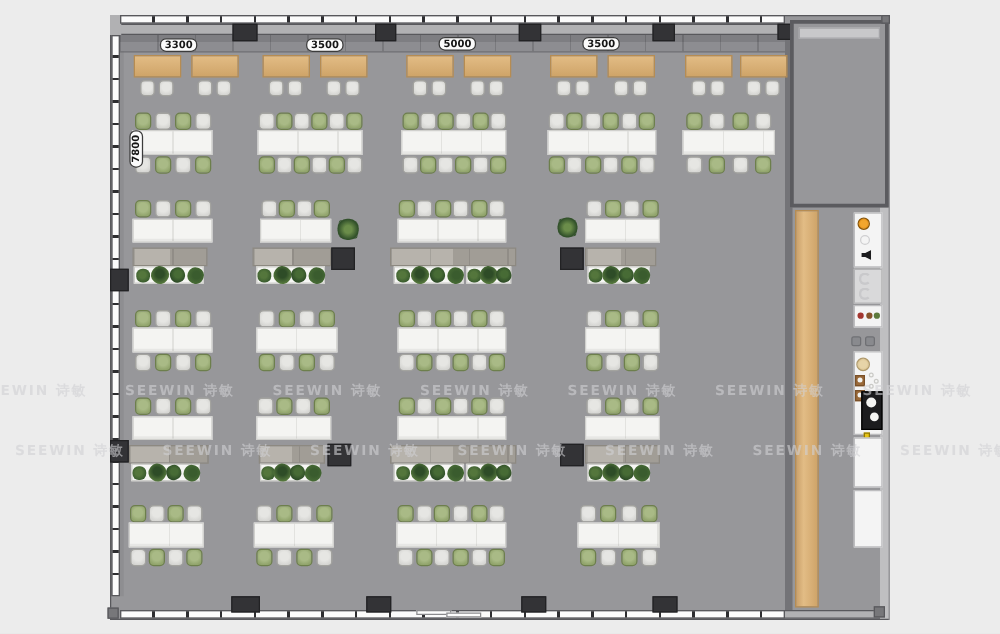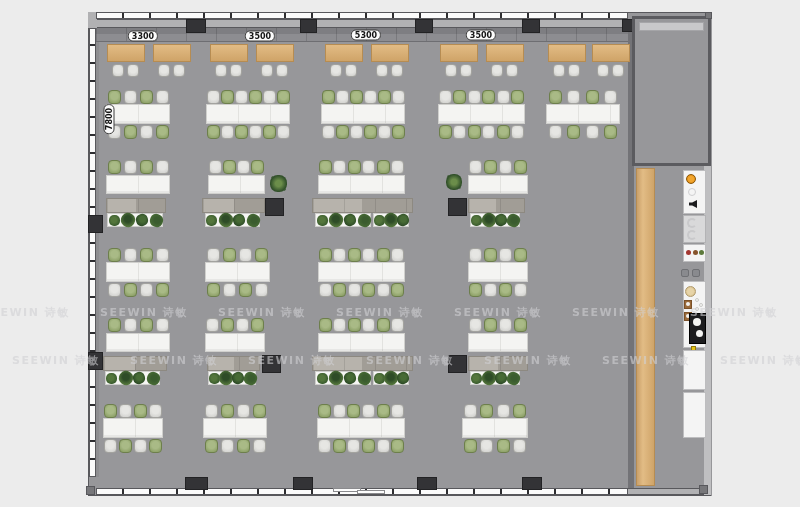--- a/index.html
+++ b/index.html
@@ -354,16 +354,16 @@
     <div class="wm" style="left: 690px; top: 305px; width: 110px; height: 14px; color: rgba(208, 208, 212, 0.6);">SEEWIN 诗敏</div>
     <div class="wm" style="left: 12px; top: 353px; width: 110px; height: 14px; color: rgba(208, 208, 212, 0.6);">SEEWIN 诗敏</div>
     <div class="wm" style="left: 130px; top: 353px; width: 110px; height: 14px; color: rgba(208, 208, 212, 0.6);">SEEWIN 诗敏</div>
     <div class="wm" style="left: 248px; top: 353px; width: 110px; height: 14px; color: rgba(208, 208, 212, 0.6);">SEEWIN 诗敏</div>
     <div class="wm" style="left: 366px; top: 353px; width: 110px; height: 14px; color: rgba(208, 208, 212, 0.6);">SEEWIN 诗敏</div>
     <div class="wm" style="left: 484px; top: 353px; width: 110px; height: 14px; color: rgba(208, 208, 212, 0.6);">SEEWIN 诗敏</div>
     <div class="wm" style="left: 602px; top: 353px; width: 110px; height: 14px; color: rgba(208, 208, 212, 0.6);">SEEWIN 诗敏</div>
     <div class="wm" style="left: 720px; top: 353px; width: 110px; height: 14px; color: rgba(208, 208, 212, 0.6);">SEEWIN 诗敏</div>
     <div class="pill" style="left: 143px; top: 36px; transform: translate(-50%, -50%);">3300</div>
     <div class="pill" style="left: 260px; top: 36px; transform: translate(-50%, -50%);">3500</div>
-    <div class="pill" style="left: 366px; top: 35px; transform: translate(-50%, -50%);">5300</div>
+    <div class="pill" style="left: 366px; top: 35px; transform: translate(-50%, -50%);">5000</div>
     <div class="pill" style="left: 481px; top: 35px; transform: translate(-50%, -50%);">3500</div>
     <div class="pill" style="left: 109px; top: 119px; transform: translate(-50%, -50%) rotate(-90deg);">7800</div>
   </div>
 
 </body></html>

